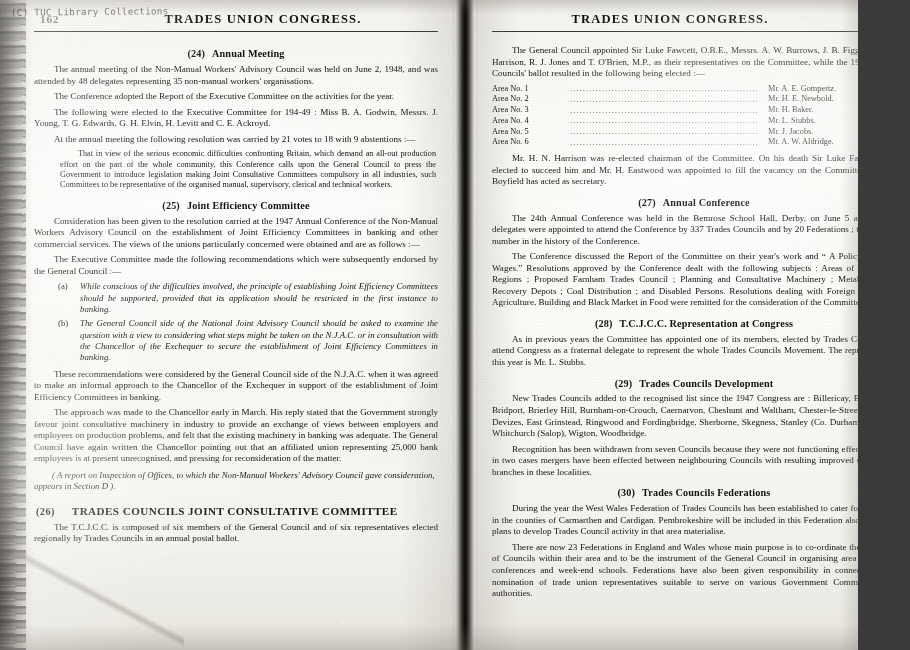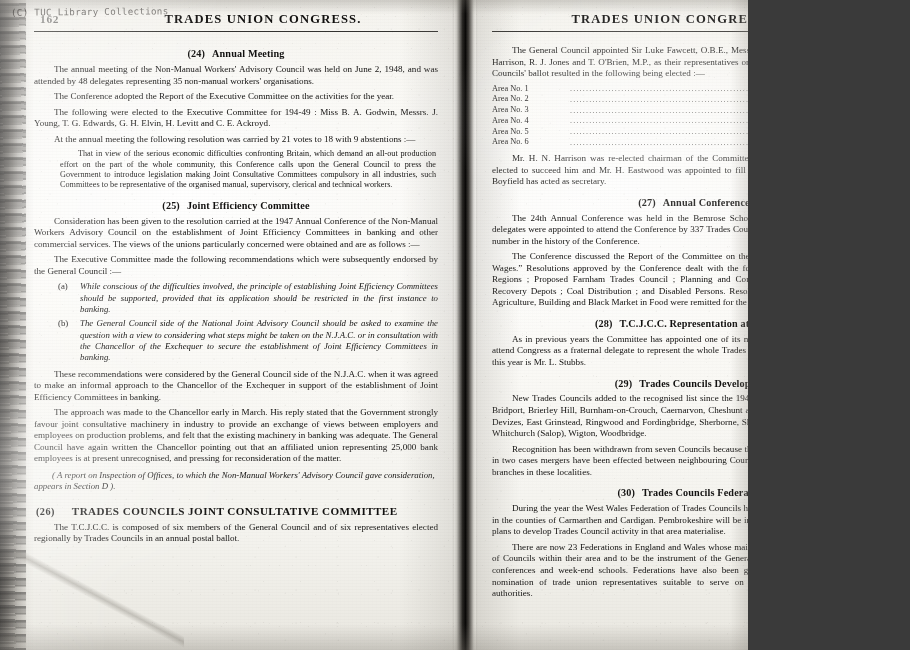--- a/index.html
+++ b/index.html
@@ -3,21 +3,21 @@
 <meta charset="utf-8">
 <title>Trades Union Congress — Scanned Page Spread</title>
 <style>
   html, body {
     margin: 0;
     padding: 0;
     background: #3a3a3a;
   }
   #scan {
     position: relative;
-    width: 748px;
+    width: 858px;
     height: 650px;
     overflow: hidden;
     background: #22c55e;
     font-family: "Liberation Serif", "DejaVu Serif", serif;
     -webkit-font-smoothing: none;
   }
 
   
   .paper-tone {
     position: absolute;

